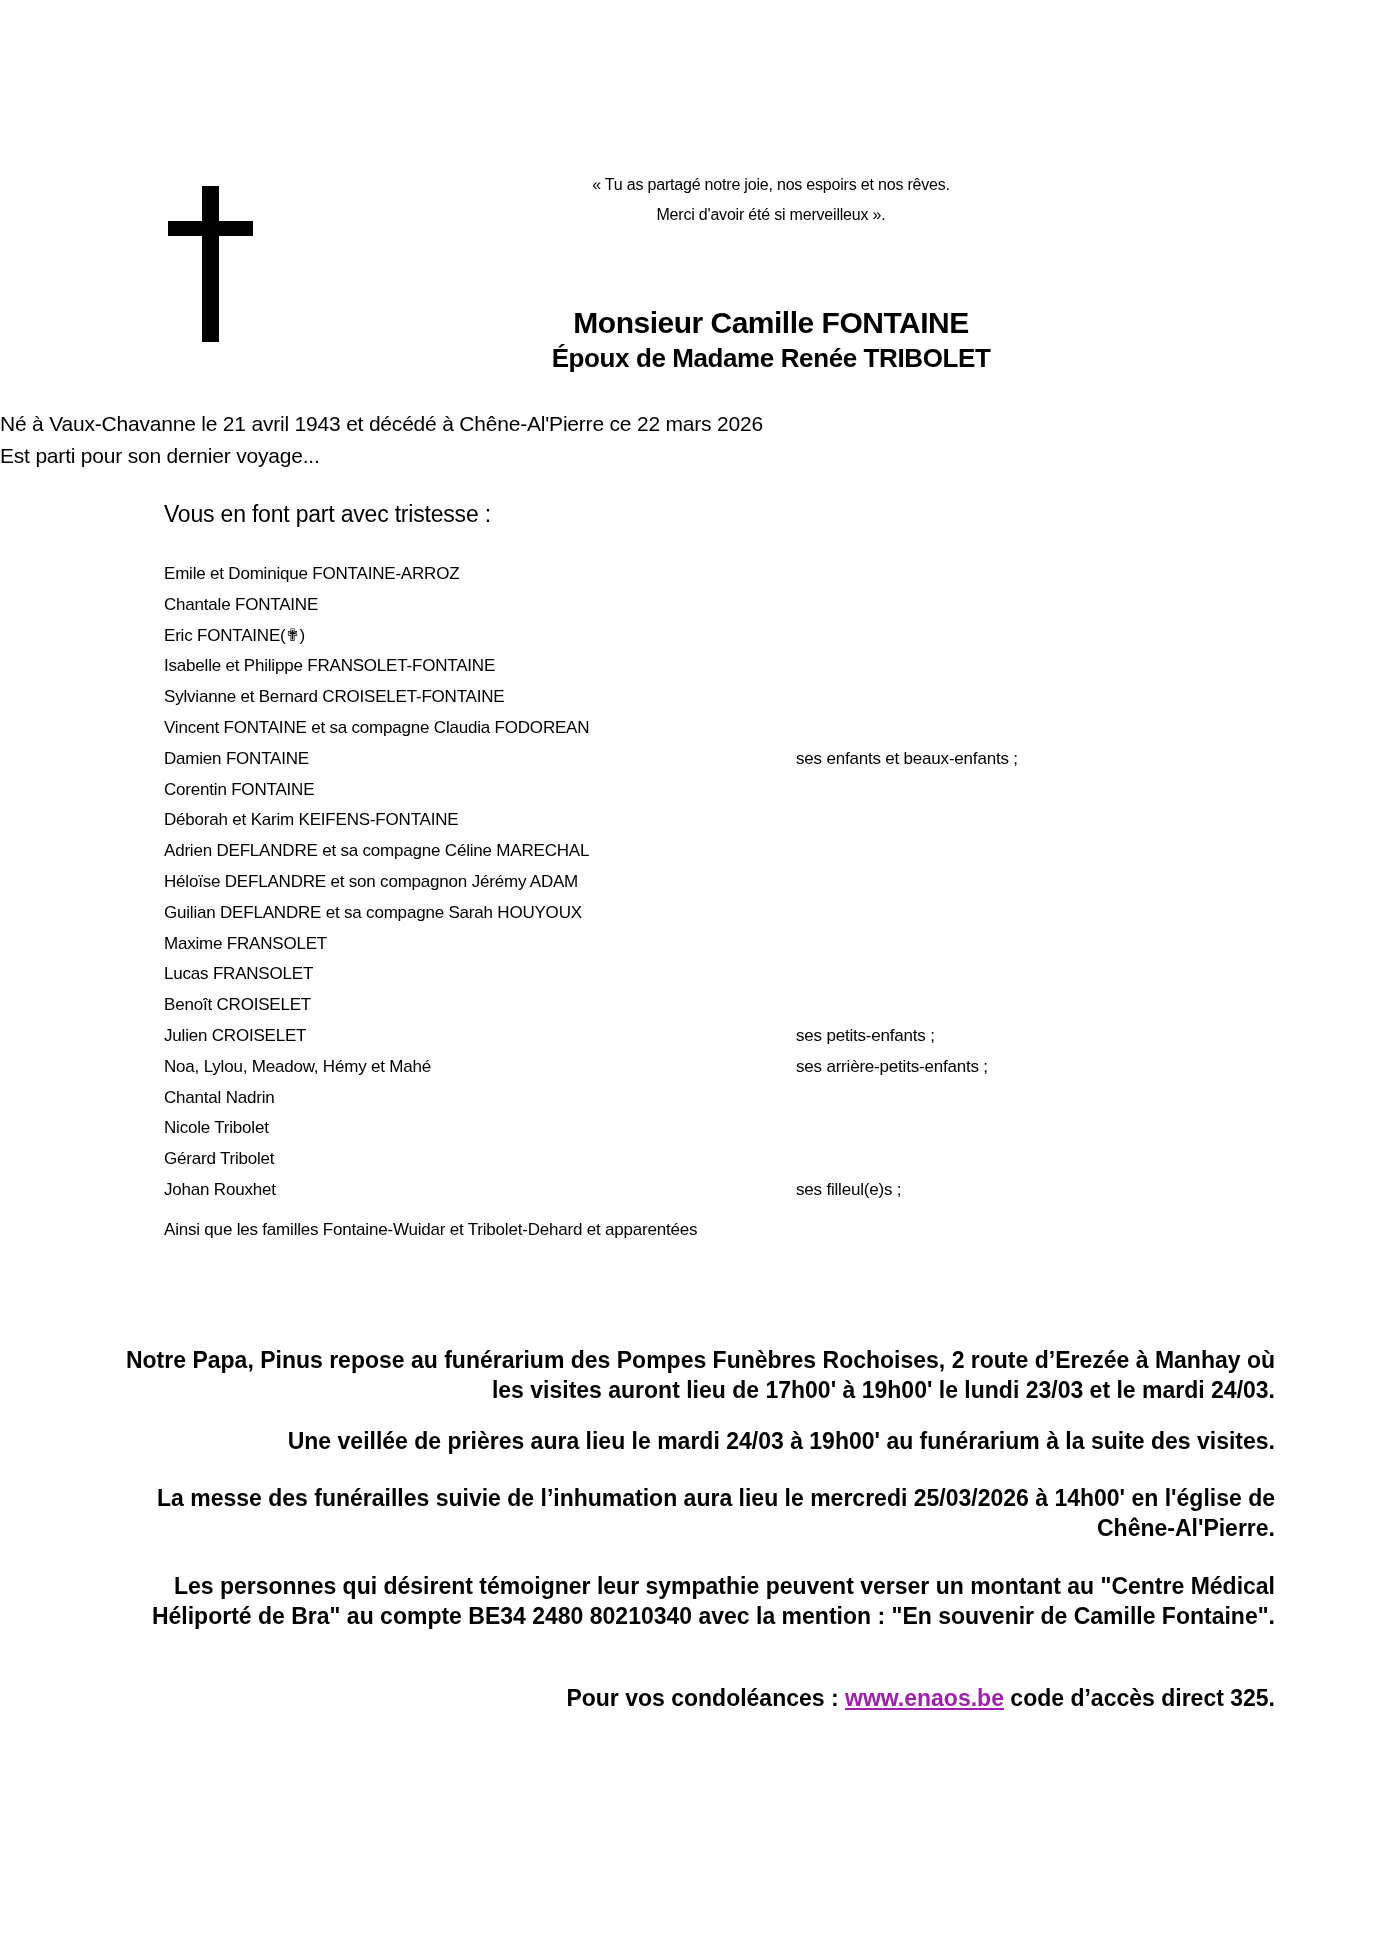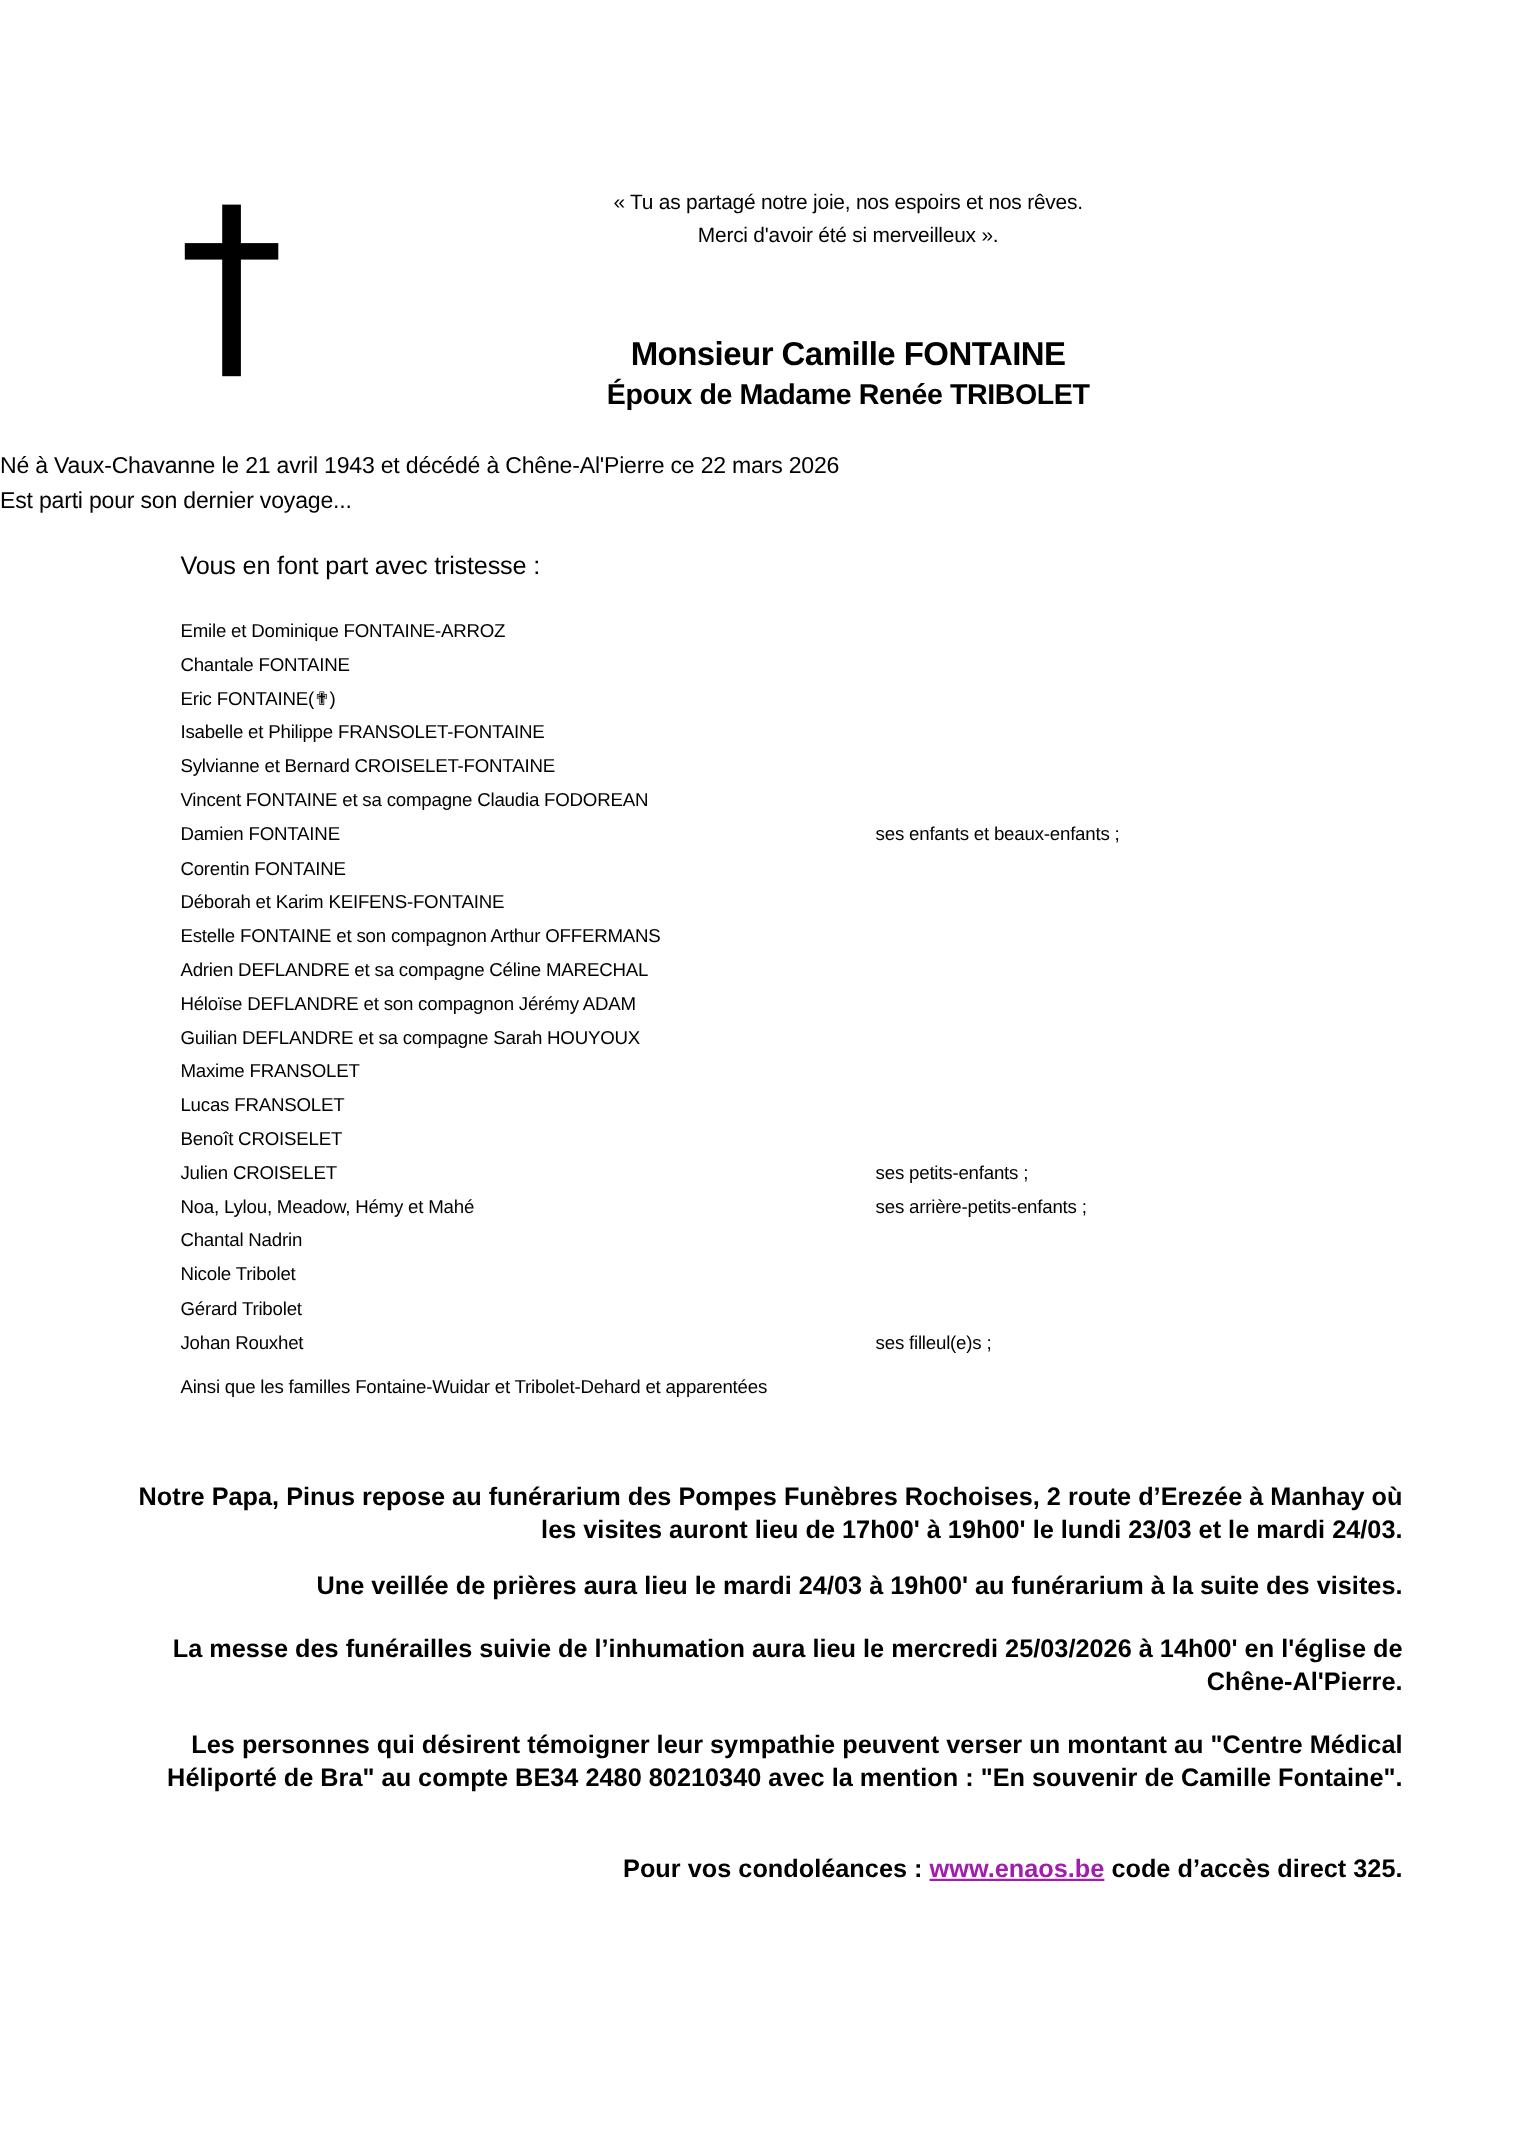--- a/index.html
+++ b/index.html
@@ -11,21 +11,21 @@
     font-family:"Liberation Sans","DejaVu Sans",sans-serif;
     overflow:hidden;
   }
   
   .cross{position:absolute;left:168px;top:186px;width:85px;height:156px;}
   .cross .vbar{position:absolute;left:34px;top:0;width:17px;height:156px;background:#000;}
   .cross .hbar{position:absolute;left:0;top:35px;width:85px;height:15px;background:#000;}
 
   
   .header{position:absolute;top:170px;left:321px;width:900px;text-align:center;letter-spacing:-0.2px;}
-  .quote-line{font-size:19px;line-height:30px;}
+  .quote-line{font-size:16px;line-height:30px;}
   .deceased-title{margin-top:75px;font-size:30px;line-height:36px;font-weight:bold;letter-spacing:-0.5px;}
   .spouse-line{font-size:26px;line-height:34px;font-weight:bold;letter-spacing:-0.4px;}
 
   
   .dates{position:absolute;top:408px;left:0;width:1378px;text-align:left;font-size:21px;line-height:32px;letter-spacing:-0.2px;}
 
   .intro{position:absolute;top:499px;left:164px;font-size:23px;line-height:30px;letter-spacing:-0.2px;}
 
   
   .list{position:absolute;top:559px;left:164px;width:1116px;font-size:17px;letter-spacing:-0.2px;}
@@ -69,21 +69,20 @@
   <div class="list" id="family-list">
       <div class="row"><span>Emile et Dominique FONTAINE-ARROZ</span></div>
       <div class="row"><span>Chantale FONTAINE</span></div>
       <div class="row"><span>Eric FONTAINE(✟)</span></div>
       <div class="row"><span>Isabelle et Philippe FRANSOLET-FONTAINE</span></div>
       <div class="row"><span>Sylvianne et Bernard CROISELET-FONTAINE</span></div>
       <div class="row"><span>Vincent FONTAINE et sa compagne Claudia FODOREAN</span></div>
       <div class="row"><span>Damien FONTAINE</span><span class="relation">ses enfants et beaux-enfants ;</span></div>
       <div class="row"><span>Corentin FONTAINE</span></div>
       <div class="row"><span>Déborah et Karim KEIFENS-FONTAINE</span></div>
-      <div class="row"><span>Estelle FONTAINE et son compagnon Arthur OFFERMANS</span></div>
       <div class="row"><span>Adrien DEFLANDRE et sa compagne Céline MARECHAL</span></div>
       <div class="row"><span>Héloïse DEFLANDRE et son compagnon Jérémy ADAM</span></div>
       <div class="row"><span>Guilian DEFLANDRE et sa compagne Sarah HOUYOUX</span></div>
       <div class="row"><span>Maxime FRANSOLET</span></div>
       <div class="row"><span>Lucas FRANSOLET</span></div>
       <div class="row"><span>Benoît CROISELET</span></div>
       <div class="row"><span>Julien CROISELET</span><span class="relation">ses petits-enfants ;</span></div>
       <div class="row"><span>Noa, Lylou, Meadow, Hémy et Mahé</span><span class="relation">ses arrière-petits-enfants ;</span></div>
       <div class="row"><span>Chantal Nadrin</span></div>
       <div class="row"><span>Nicole Tribolet</span></div>

